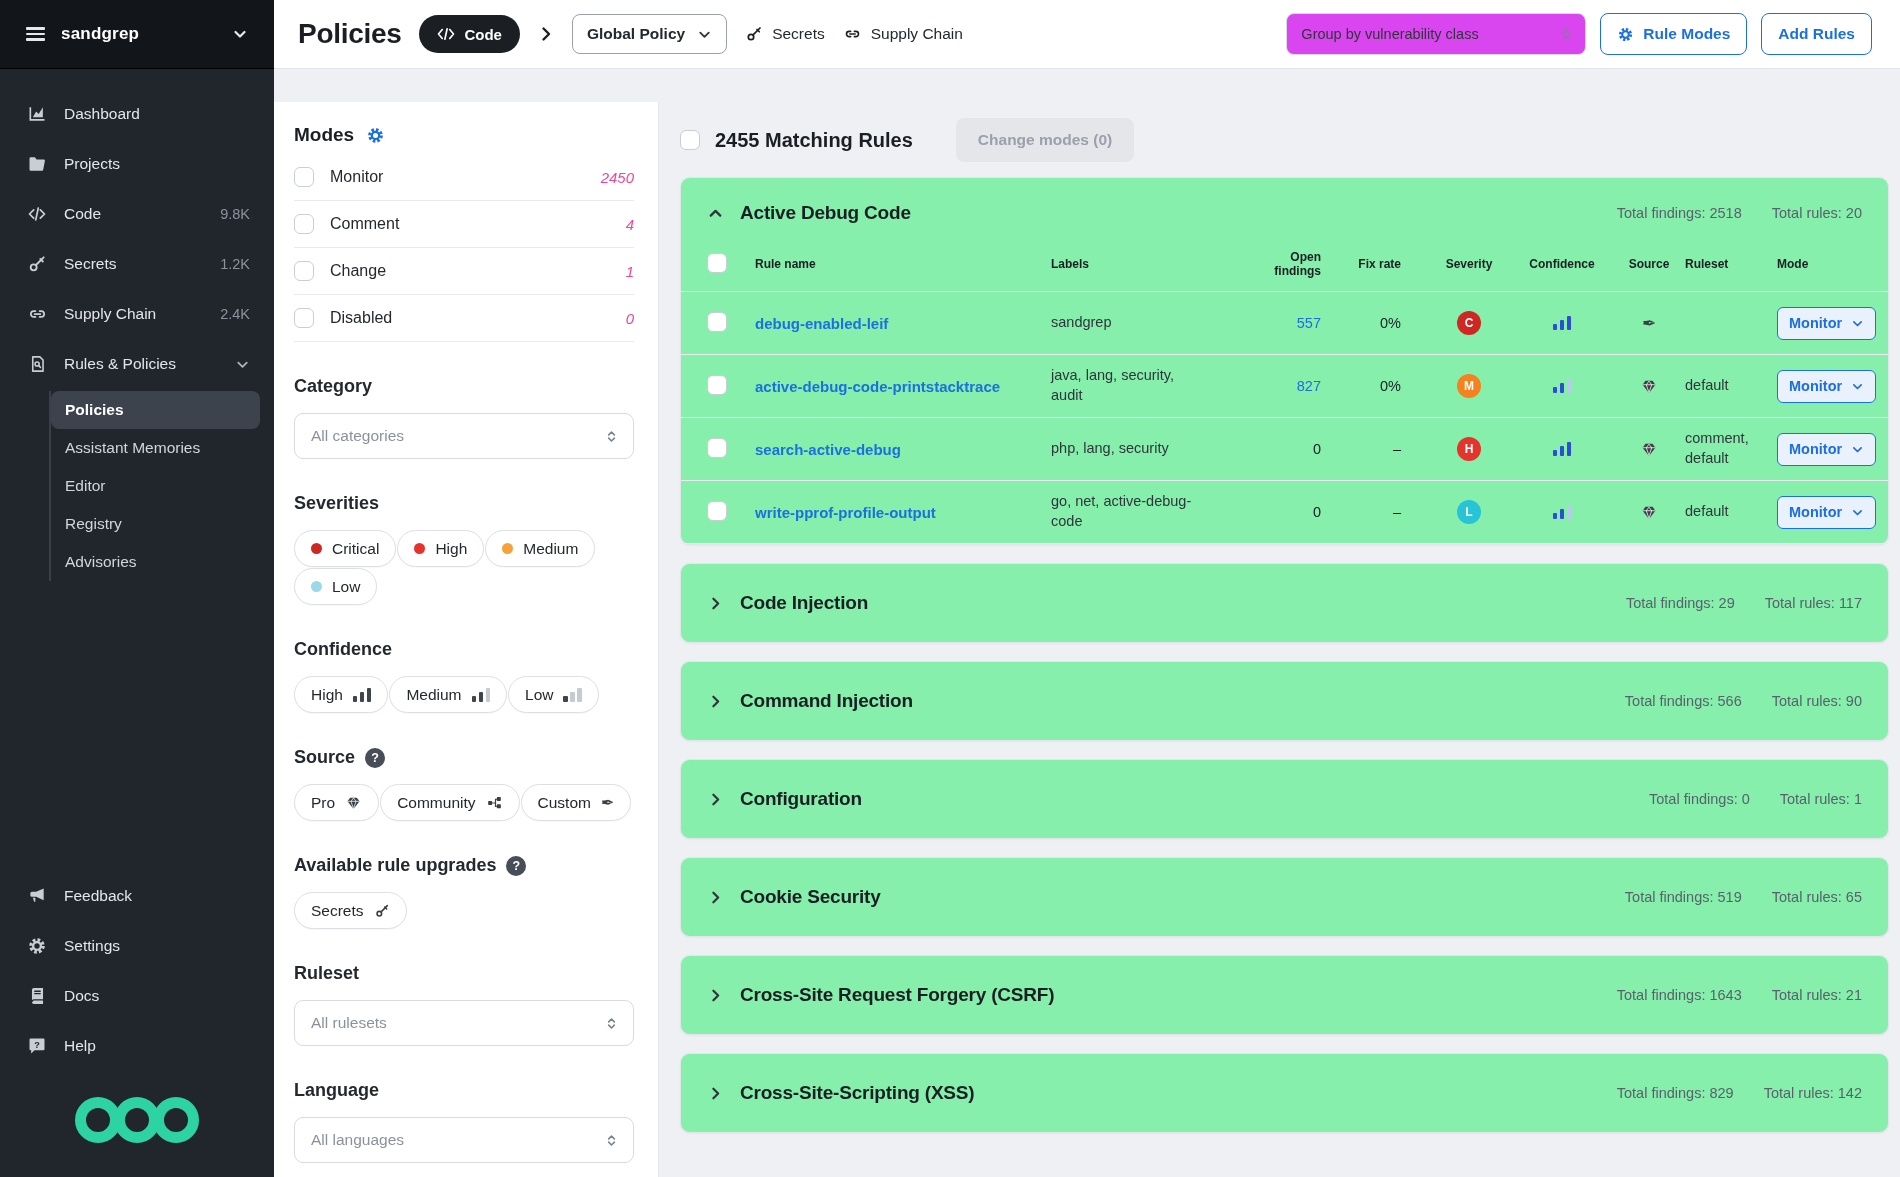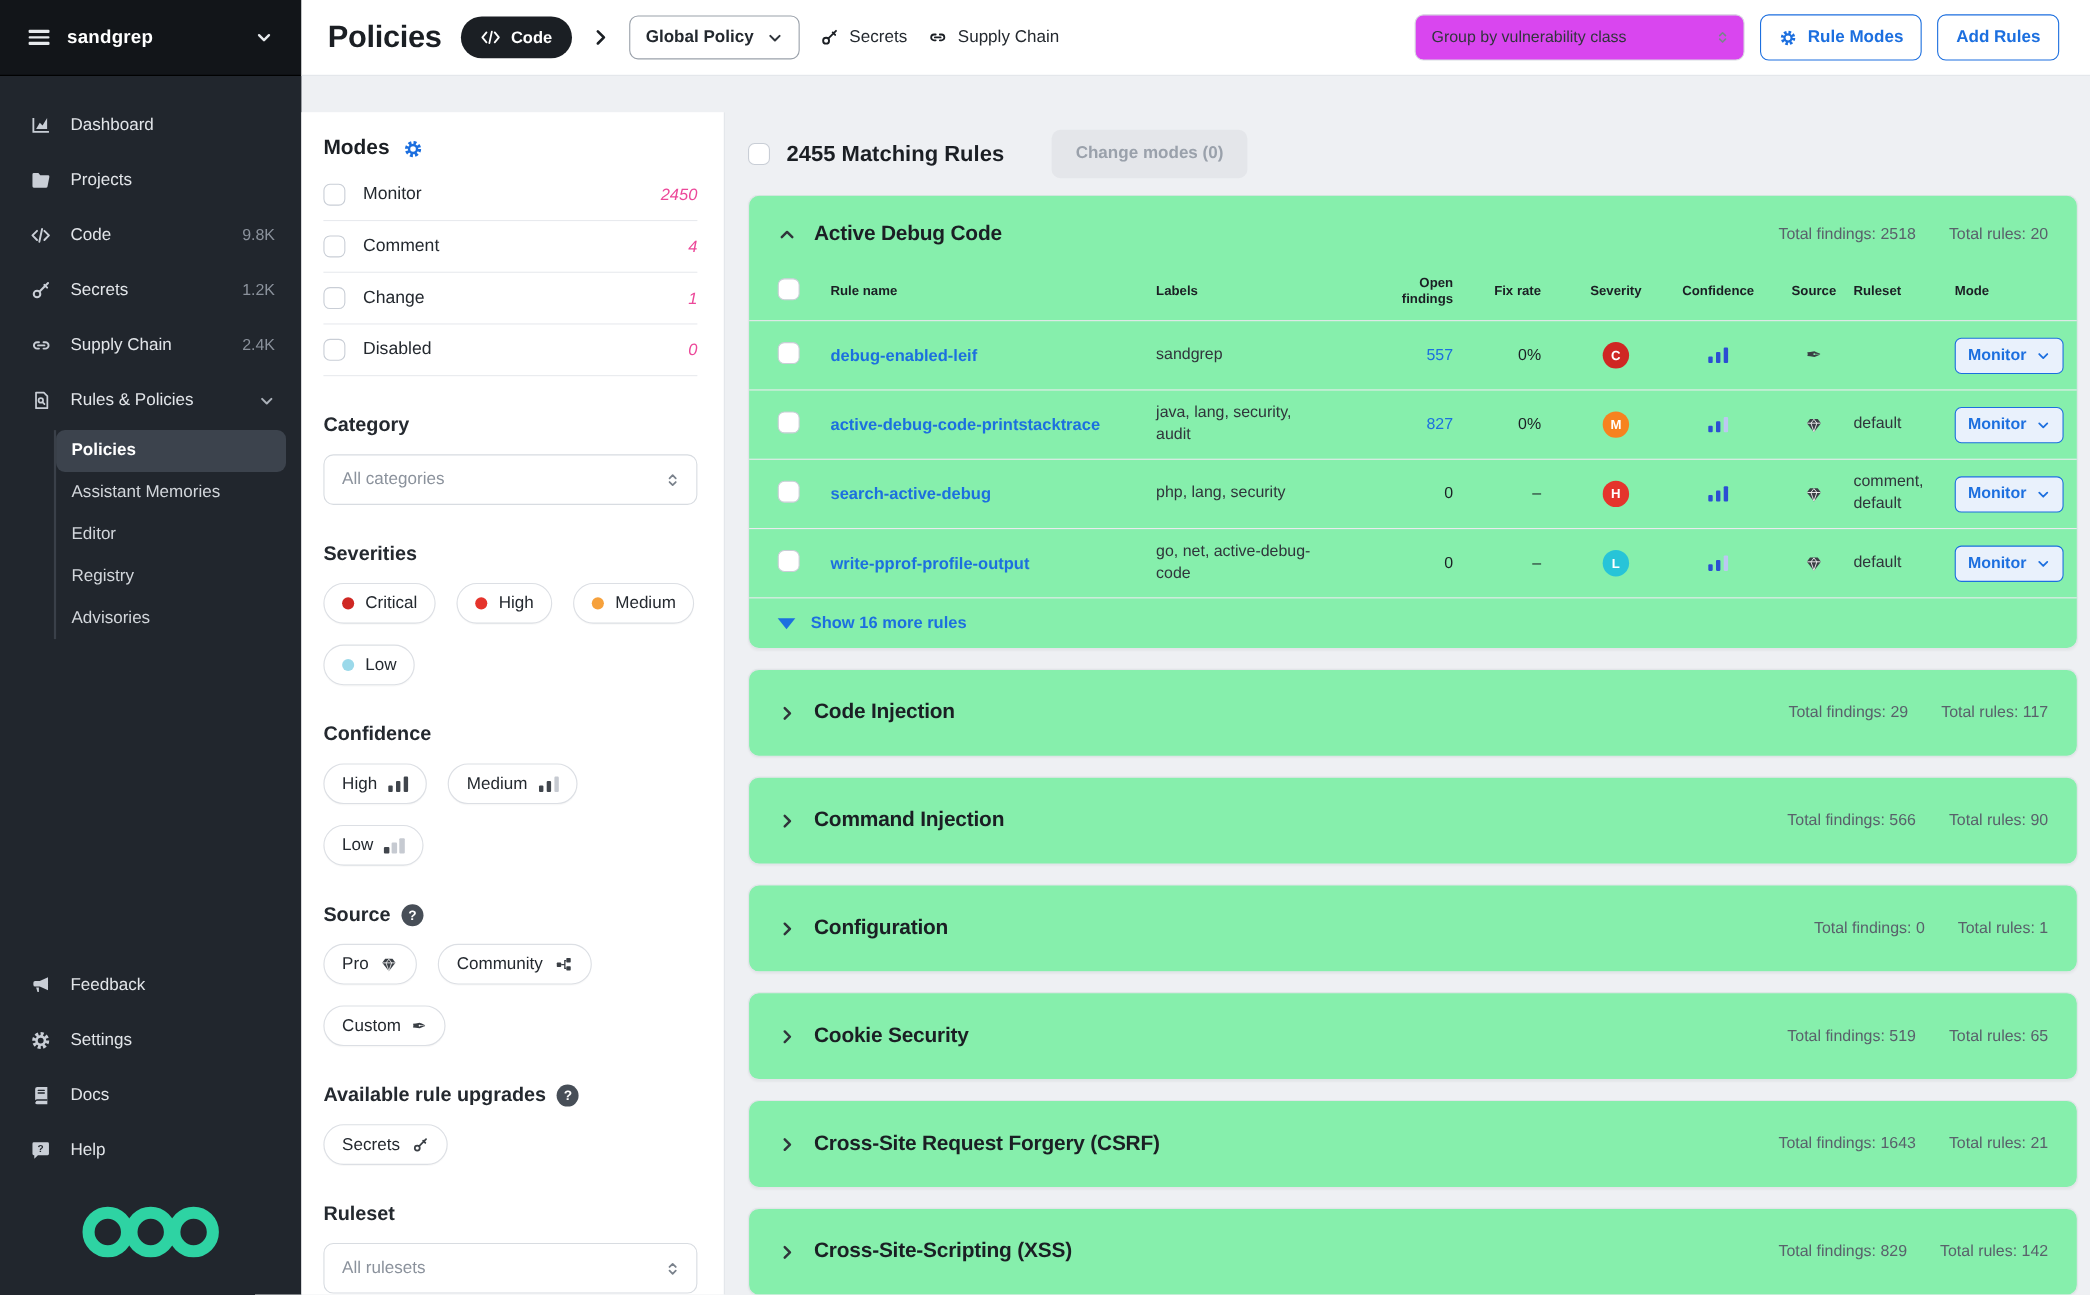--- a/index.html
+++ b/index.html
@@ -55,21 +55,21 @@
   .f-title-row { display:flex; align-items:center; gap:12px; margin-bottom:8px; }
   .f-title { font-size:19px; font-weight:700; color:#1b1f24; }
   .f-head { font-size:18px; font-weight:600; color:#24292f; }
   .gear-blue { color:#1c6fdf; cursor:pointer; }
   .mode-row { height:47px; display:flex; align-items:center; gap:16px; border-bottom:1px solid #e8eaee; font-size:16px; color:#24292f; }
   .mode-row:last-of-type { border-bottom:0; }
   .mode-count { margin-left:auto; color:#ec4899; font-size:15px;font-style:italic; }
   .f-section { margin-top:34px; }
   .f-section .f-head { display:flex; align-items:center; gap:10px; }
   .select-box { margin-top:16px; height:46px; border:1px solid #d8dce1; border-radius:9px; display:flex; align-items:center; justify-content:space-between; padding:0 14px 0 16px; font-size:15.5px; color:#8b929c; background:#fff; cursor:pointer; }
-  .chips { margin-top:16px; display:flex; flex-wrap:wrap; gap:19px; }
+  .chips { margin-top:16px; display:flex; flex-wrap:wrap; gap:1px; }
   .chip { height:37px; border:1px solid #dcdfe4; border-radius:19px; background:#fff; display:inline-flex; align-items:center; gap:10px; padding:0 16px; font-size:15.5px; color:#24292f; cursor:pointer; box-shadow:0 1px 1px rgba(0,0,0,.03); }
   .dot { width:11px; height:11px; border-radius:50%; display:inline-block; }
   .dot.crit { background:#cf2723; }
   .dot.high { background:#e5342c; }
   .dot.med  { background:#f6a13c; }
   .dot.low  { background:#9bd9ea; }
   .qmark { width:20px; height:20px; border-radius:50%; background:#474e57; color:#fff; font-size:12.5px; font-weight:700; display:inline-flex; align-items:center; justify-content:center; cursor:pointer; }
 
   
   .bars { display:inline-flex; align-items:flex-end; gap:2.5px; }
@@ -633,24 +633,20 @@
               </span>
             <span class="ruleset-cell">default</span>
             <span><button class="mode-btn">
                   <span>Monitor</span>
                   <svg width="13" height="13" viewBox="0 0 16 16" fill="none" stroke="currentColor" stroke-width="2" stroke-linecap="round" stroke-linejoin="round">
                     <path d="M3.5 6l4.5 4.5L12.5 6"></path>
                   </svg>
                 </button></span>
           </div>
 
-          <div class="show-more">
-            <span class="tri-down"></span>
-            <span>Show 16 more rules</span>
-          </div>
         </section>
 
         <section class="card">
           <div class="card-head collapsed">
             <span class="chev">
                 <svg width="17" height="17" viewBox="0 0 16 16" fill="none" stroke="currentColor" stroke-width="2.1" stroke-linecap="round" stroke-linejoin="round">
                   <path d="M6 3.5L10.5 8 6 12.5"></path>
                 </svg>
               </span>
             <span class="group-title">Code Injection</span>

